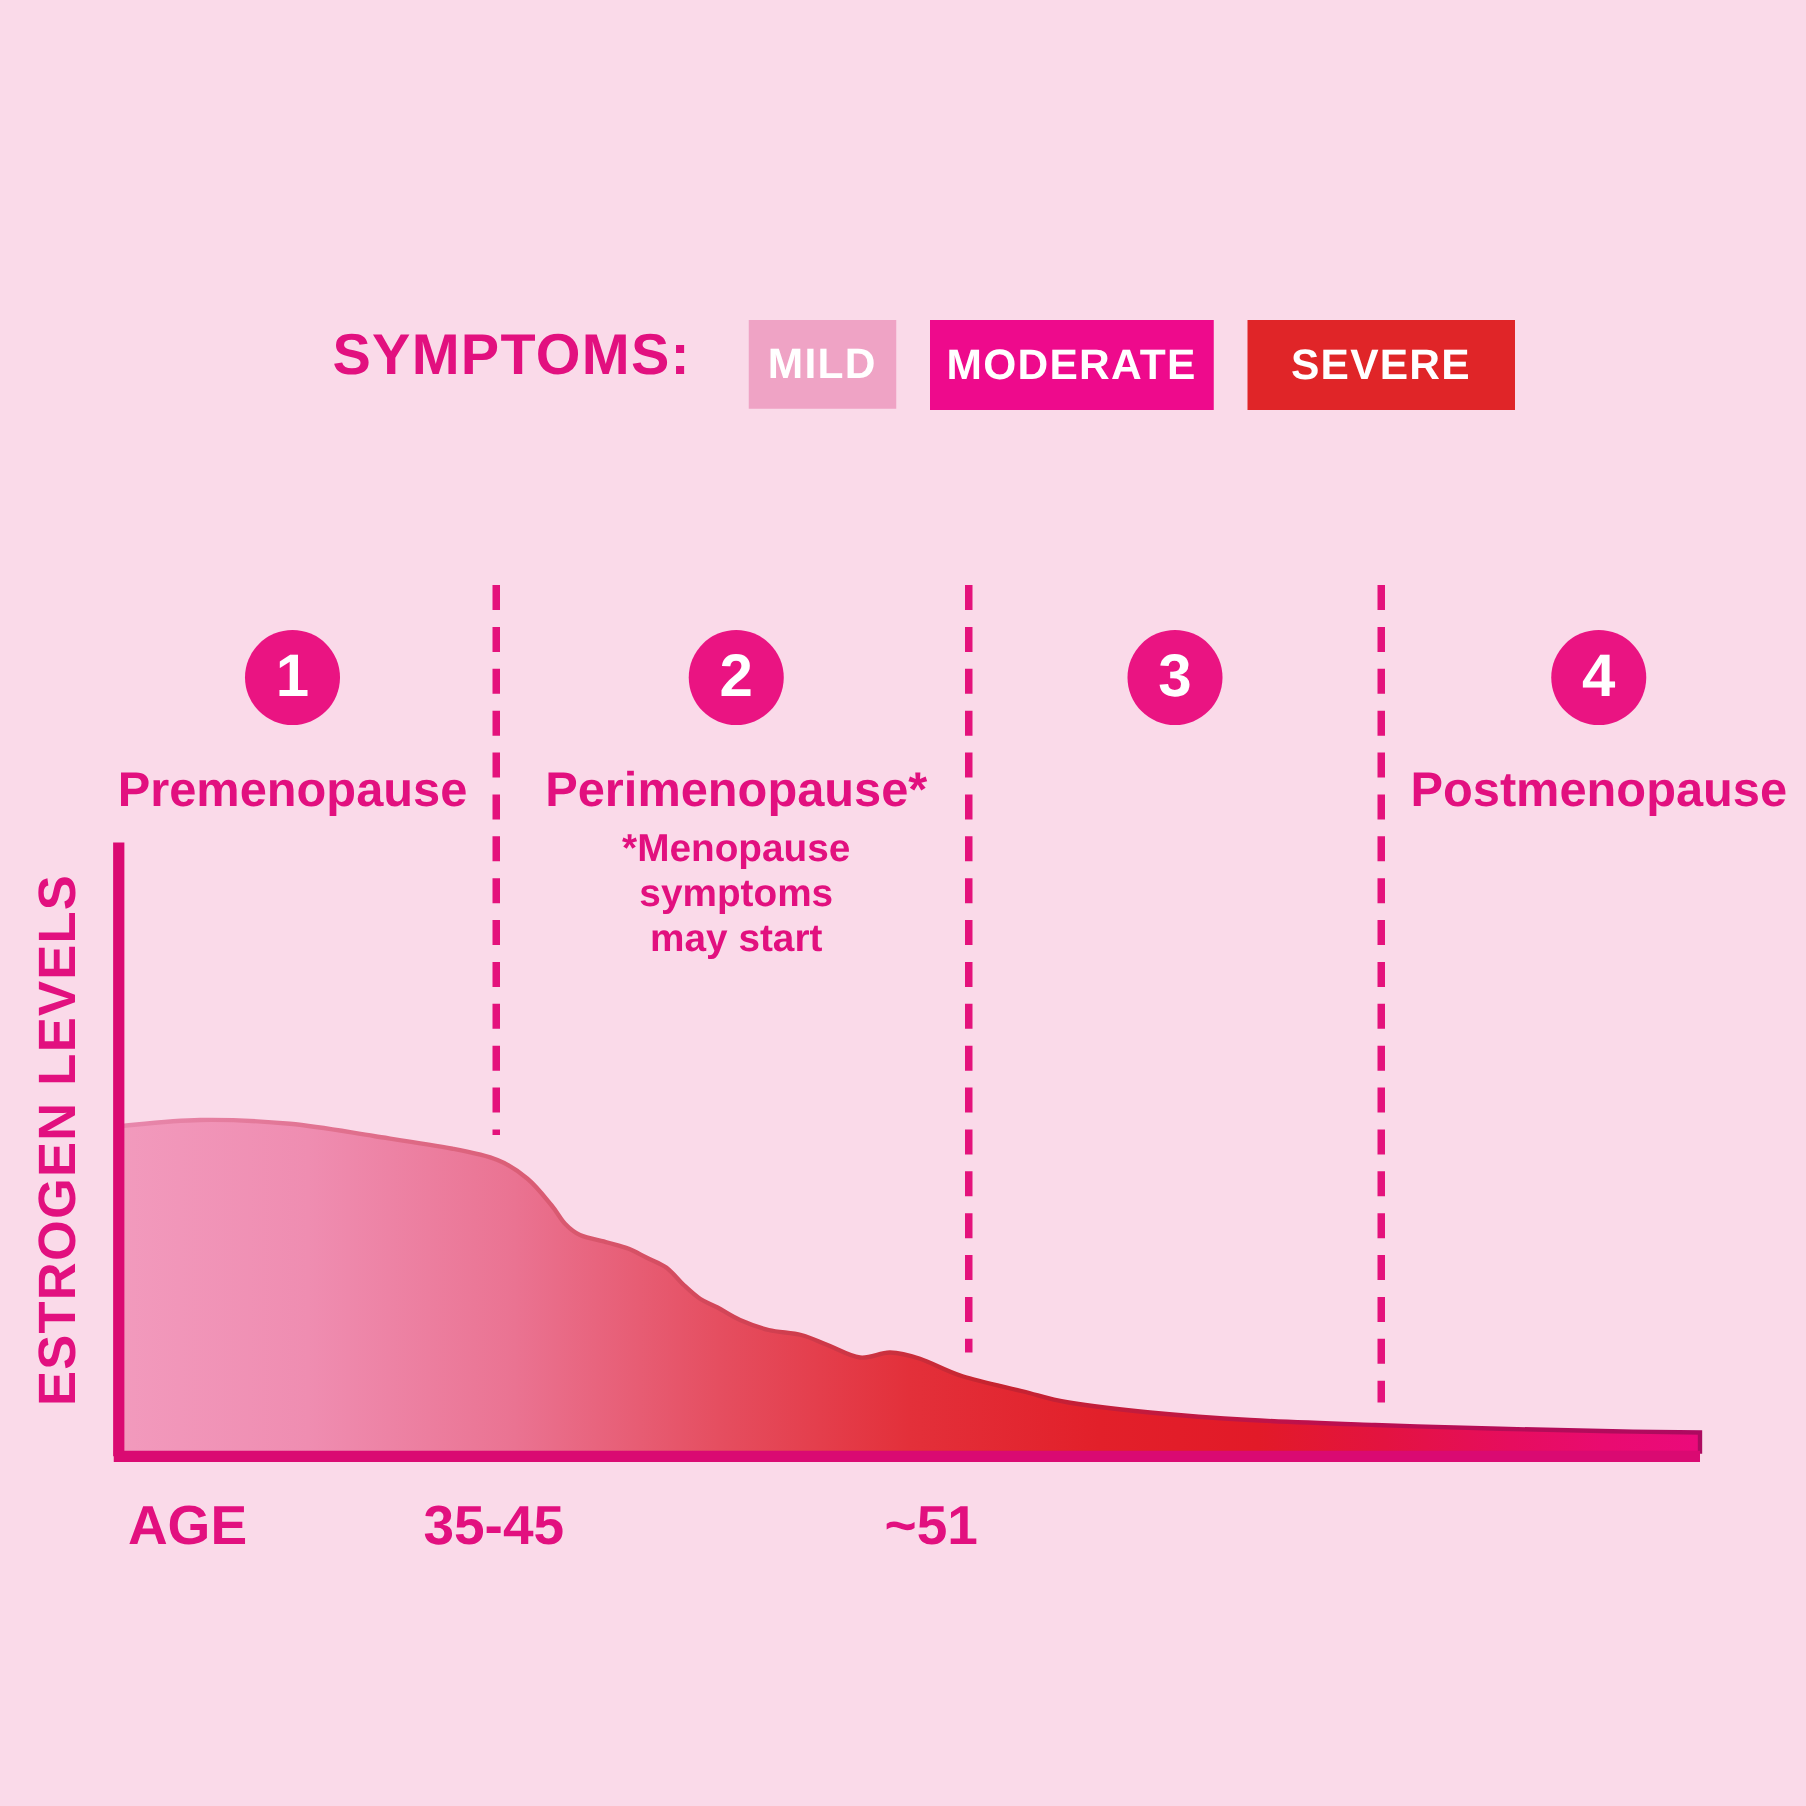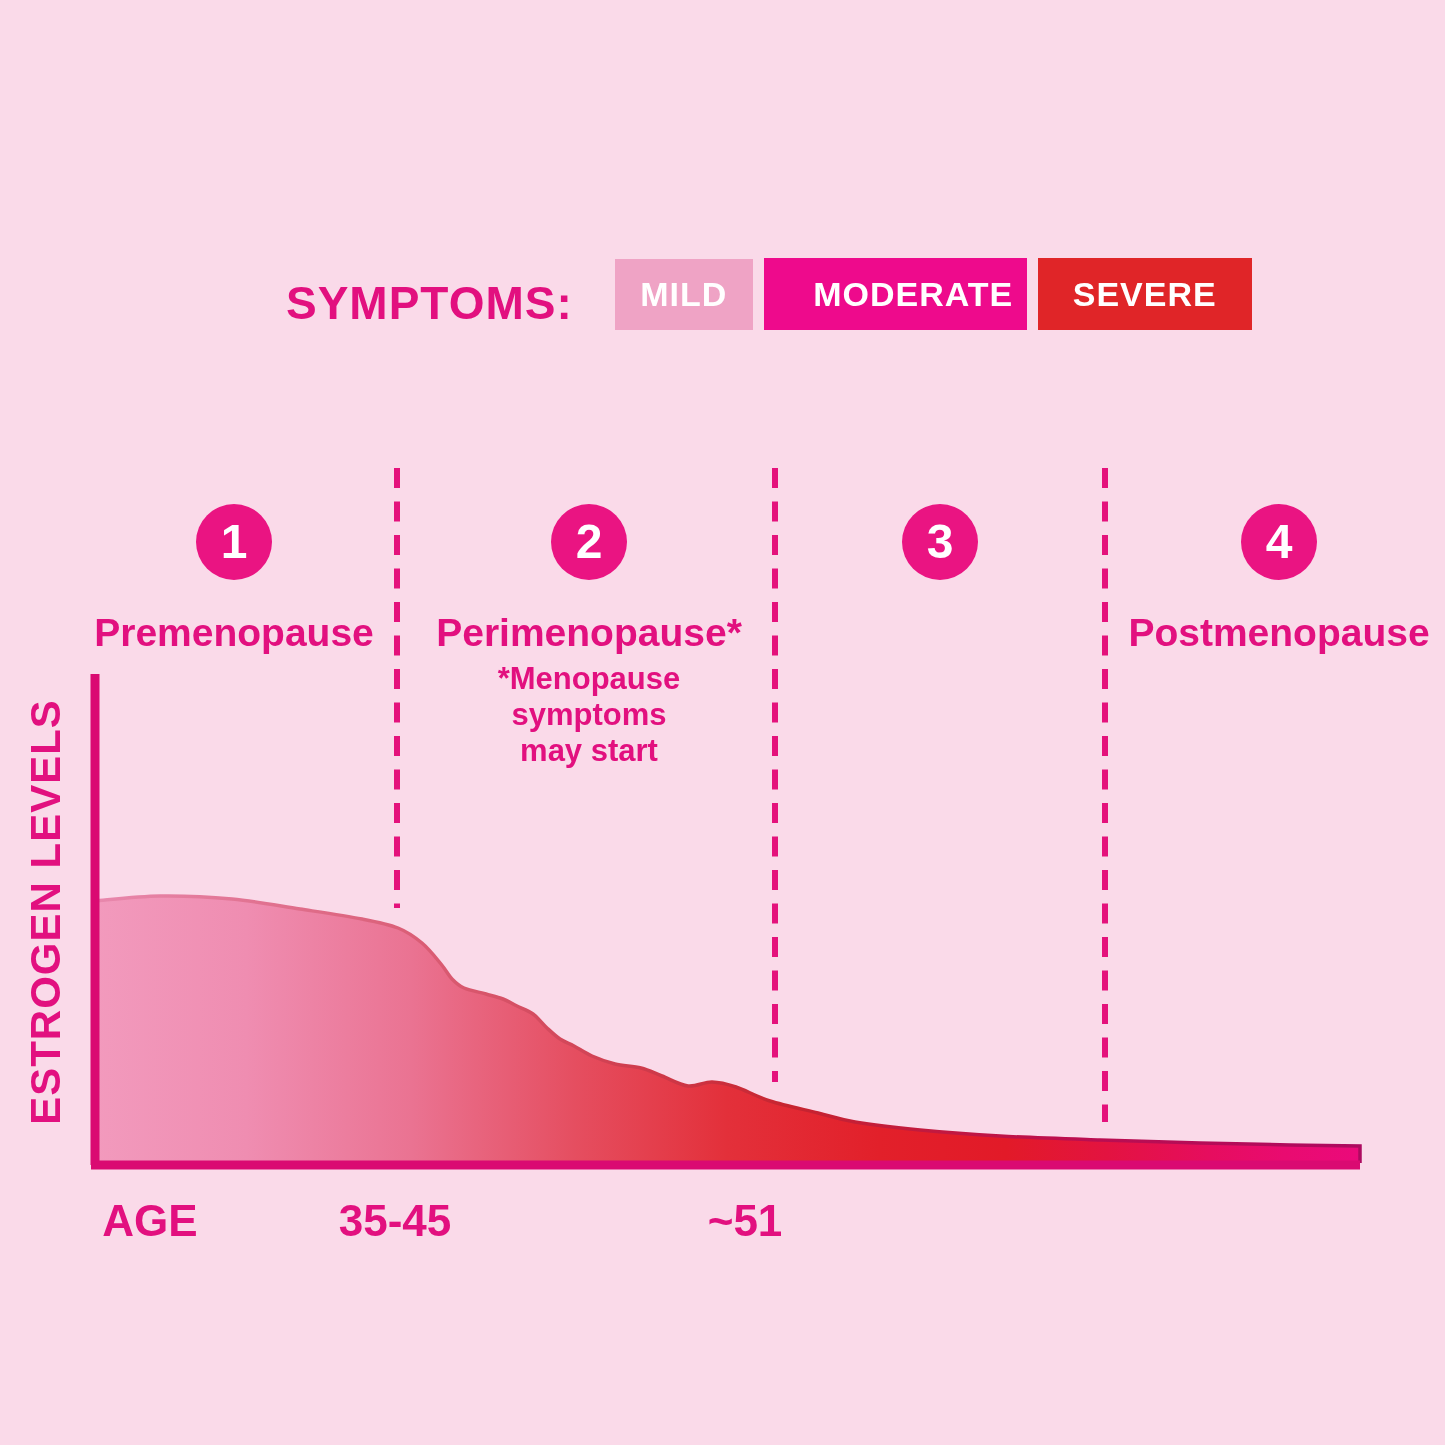--- a/index.html
+++ b/index.html
@@ -9,35 +9,35 @@
     font-family:"Liberation Sans", sans-serif;
   }
   .title{
     position:absolute; left:0; top:52px; width:100%; margin:0;
     text-align:center;
     font-family:"Liberation Serif", serif;
     font-weight:bold; font-size:82px; line-height:1.05;
     color:var(--title,#e71f86);
   }
   .legend{
-    position:absolute; left:286px; top:256px; height:74px;
-    display:flex; align-items:flex-end;
+    position:absolute; left:266px; top:256px; height:74px;
+    display:flex; align-items:flex-start;gap:16px;
   }
   .legend-label{
     font-weight:bold; font-size:46px; letter-spacing:1px;
     color:var(--magenta,#e2107f);
     margin-right:30px;
   }
   .legend-box{
     display:flex; align-items:center; justify-content:center;
     color:#fff; font-weight:bold; font-size:34px; letter-spacing:1px;
     height:72px; margin-right:11px;
   }
-  .legend-box.mild{width:138px; height:71px;margin-left:12px;}
-  .legend-box.moderate{width:227px;padding-left:36px;}
+  .legend-box.mild{width:118px; height:71px;}
+  .legend-box.moderate{width:227px;}
   .legend-box.severe{width:214px; margin-right:0;}
   .stage{
     position:absolute; top:504px; width:360px;
     transform:translateX(-50%);
     text-align:center;
   }
   .stage-circle{
     width:76px; height:76px; margin:0 auto;
     border-radius:50%;
     background:var(--circle,#ea1482);

